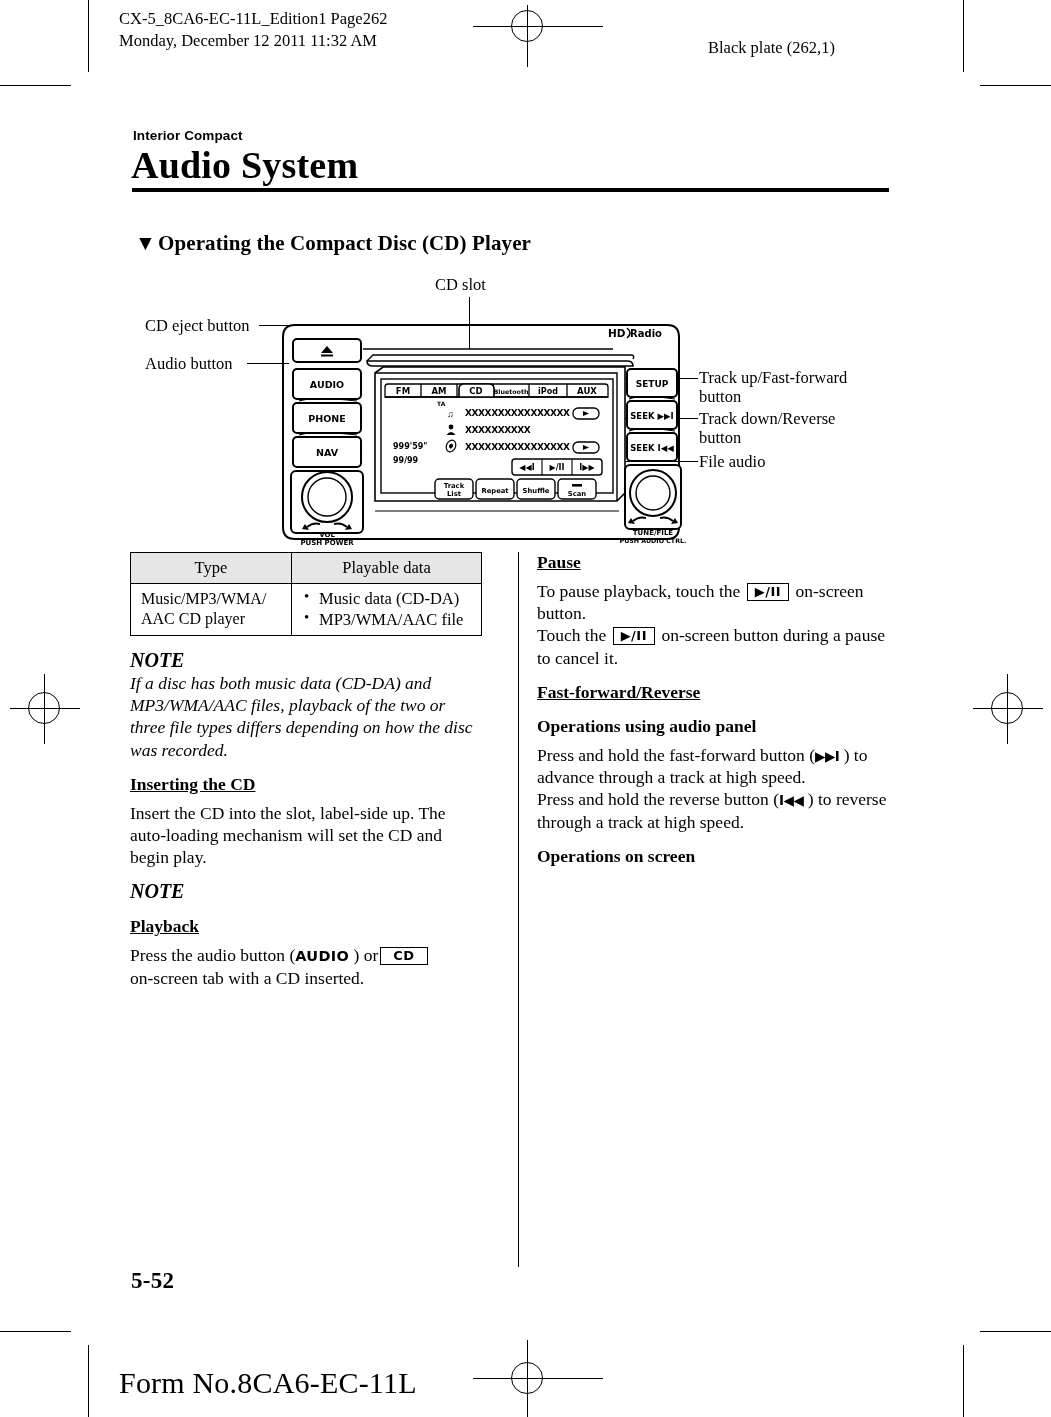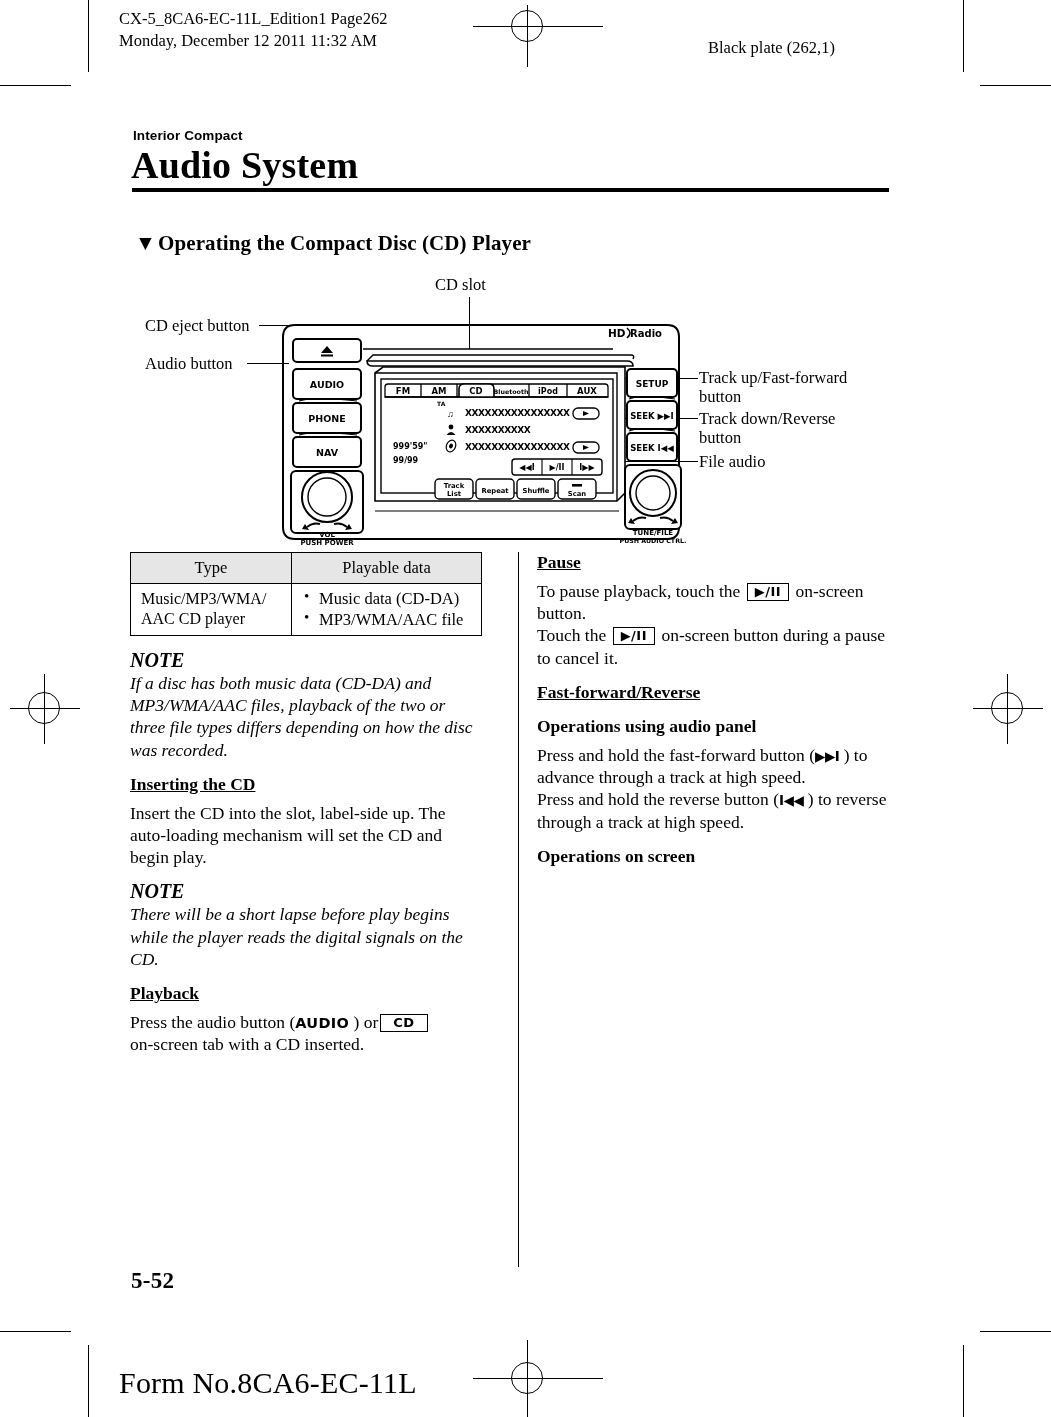--- a/index.html
+++ b/index.html
@@ -332,21 +332,20 @@
       </tbody>
     </table>
 
     <p class="note-h">NOTE</p>
     <p class="note-p">If a disc has both music data (CD-DA) and MP3/WMA/AAC files, playback of the two or three file types differs depending on how the disc was recorded.</p>
 
     <p class="sub-u">Inserting the CD</p>
     <p class="body-p">Insert the CD into the slot, label-side up. The auto-loading mechanism will set the CD and begin play.</p>
 
     <p class="note-h">NOTE</p>
-    <p class="note-p">There will be a short lapse before play begins while the player reads the digital signals on the CD.</p>
 
 
     <p class="sub-u">Playback</p>
     <p class="body-p">
       <span>Press the audio button (</span><span class="audiomark">AUDIO</span>
       <span>) or</span><span class="keybox wide">CD</span><br>
       <span>on-screen tab with a CD inserted.</span>
     </p>
   </div>
 

